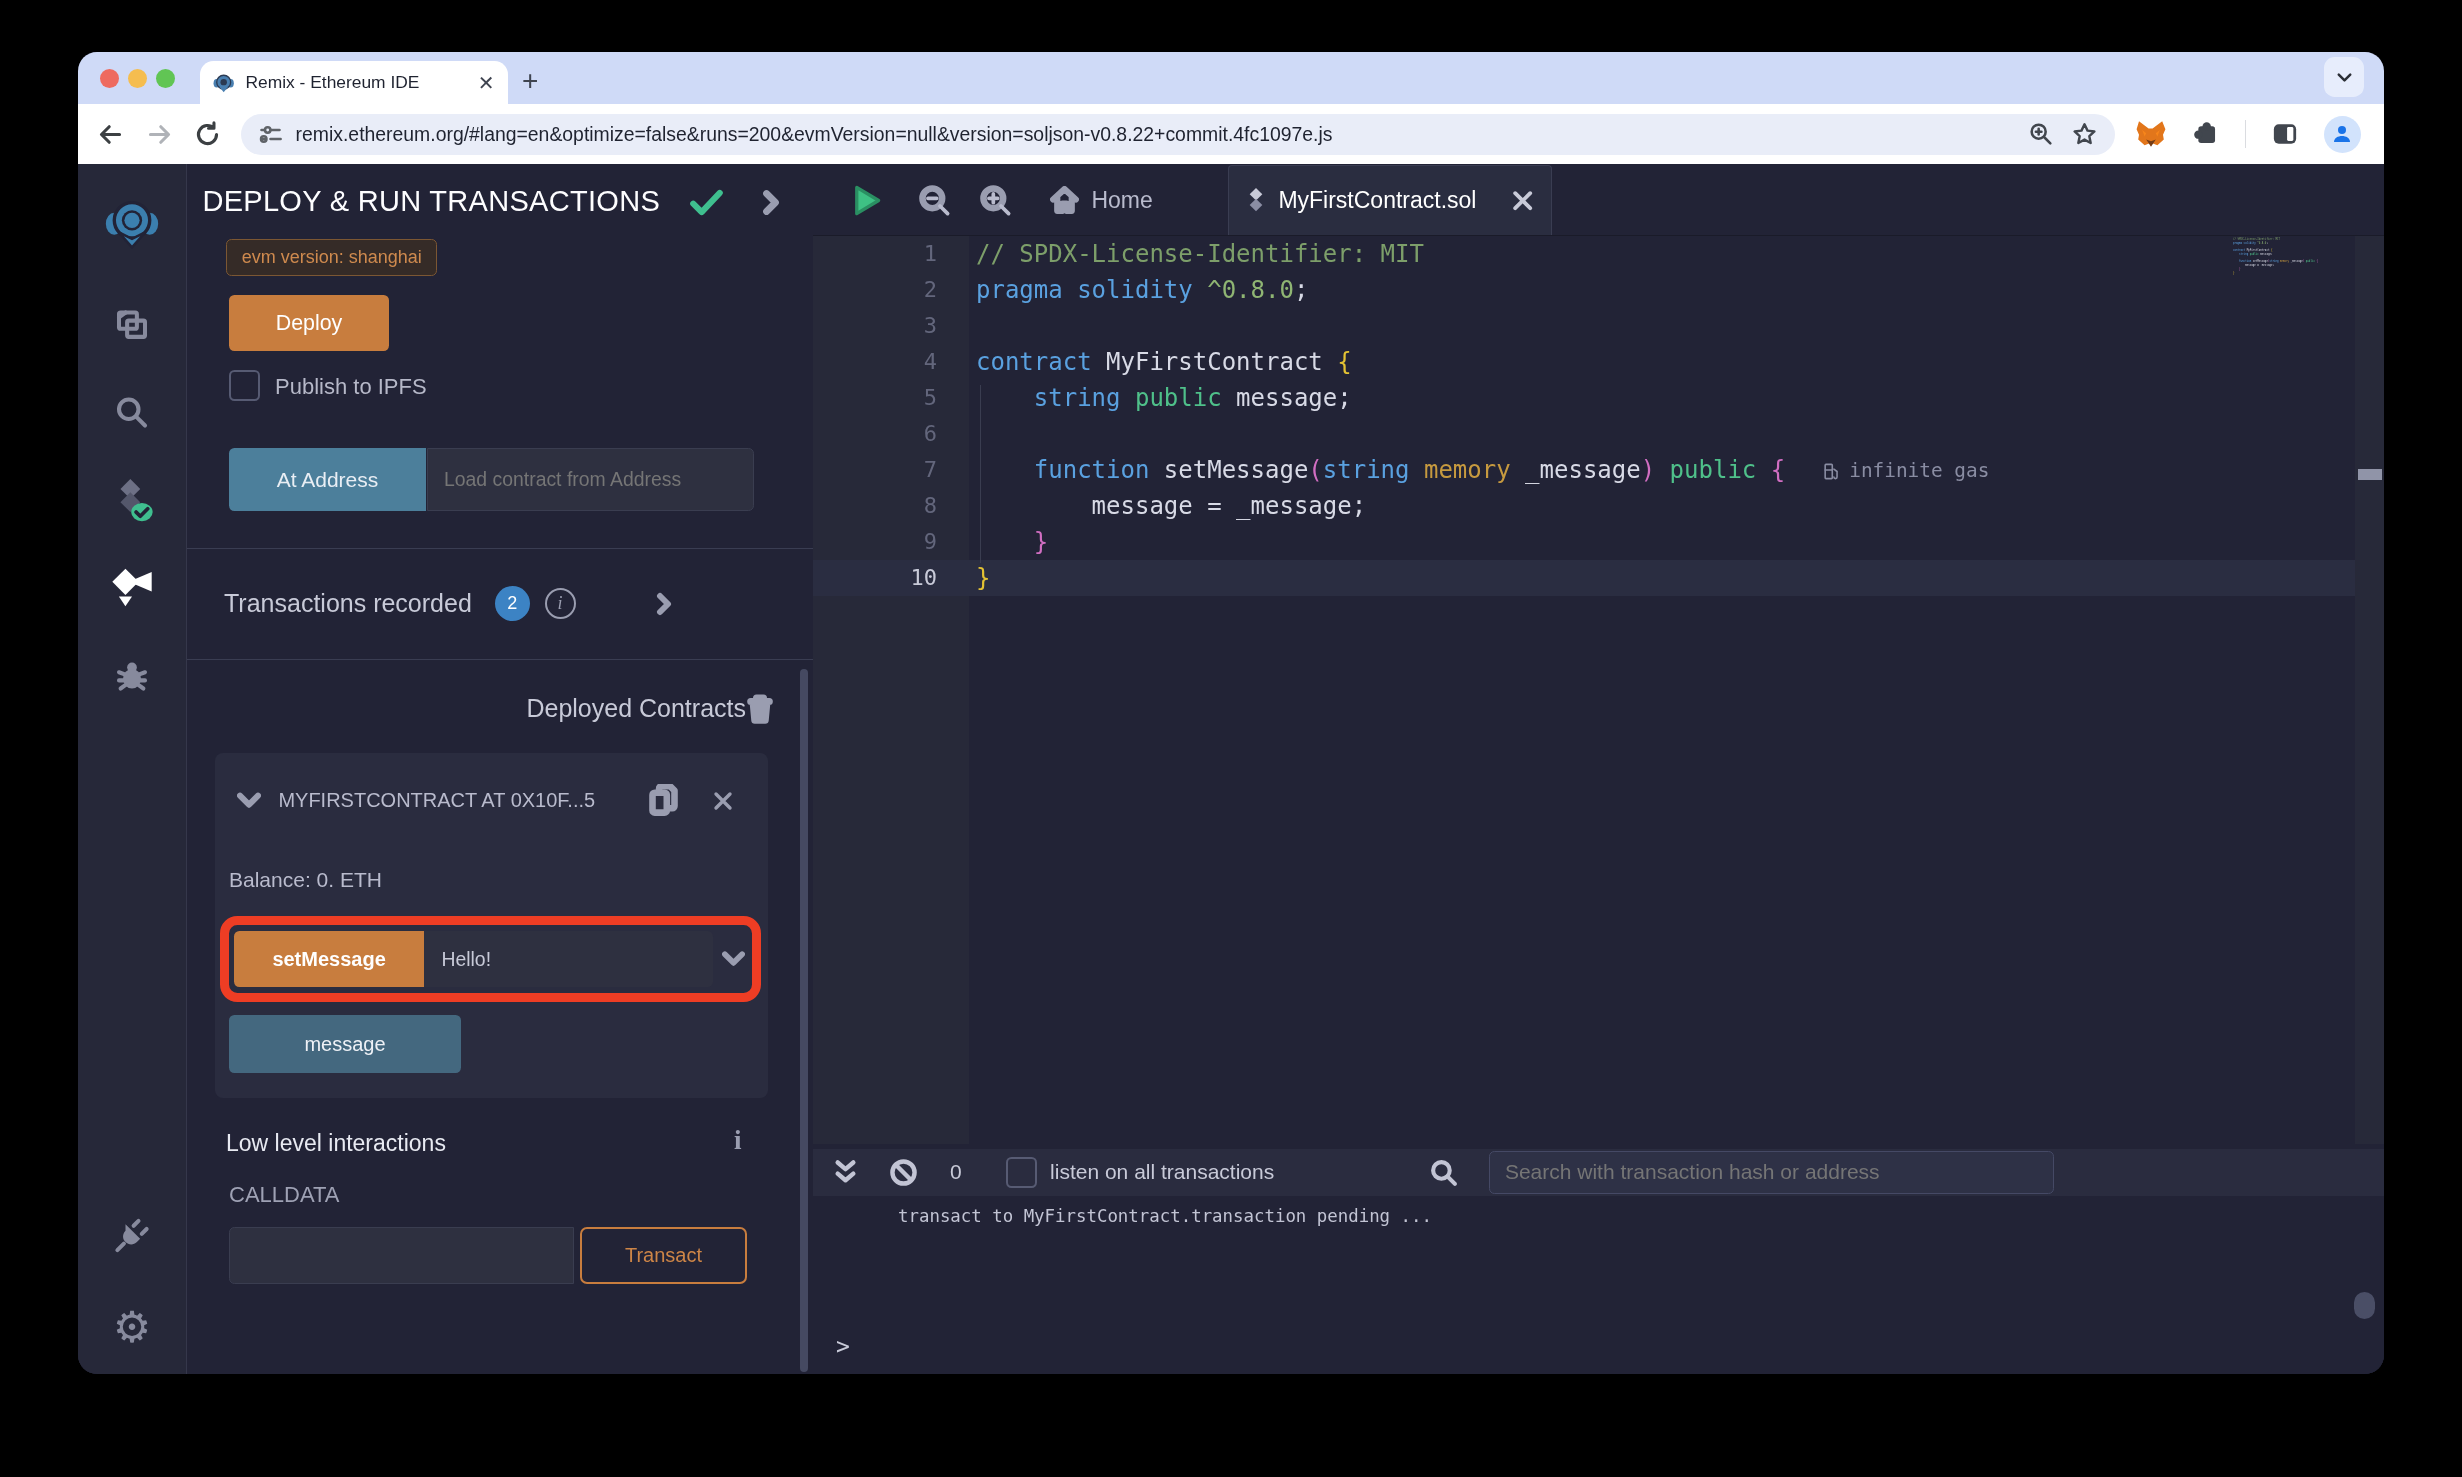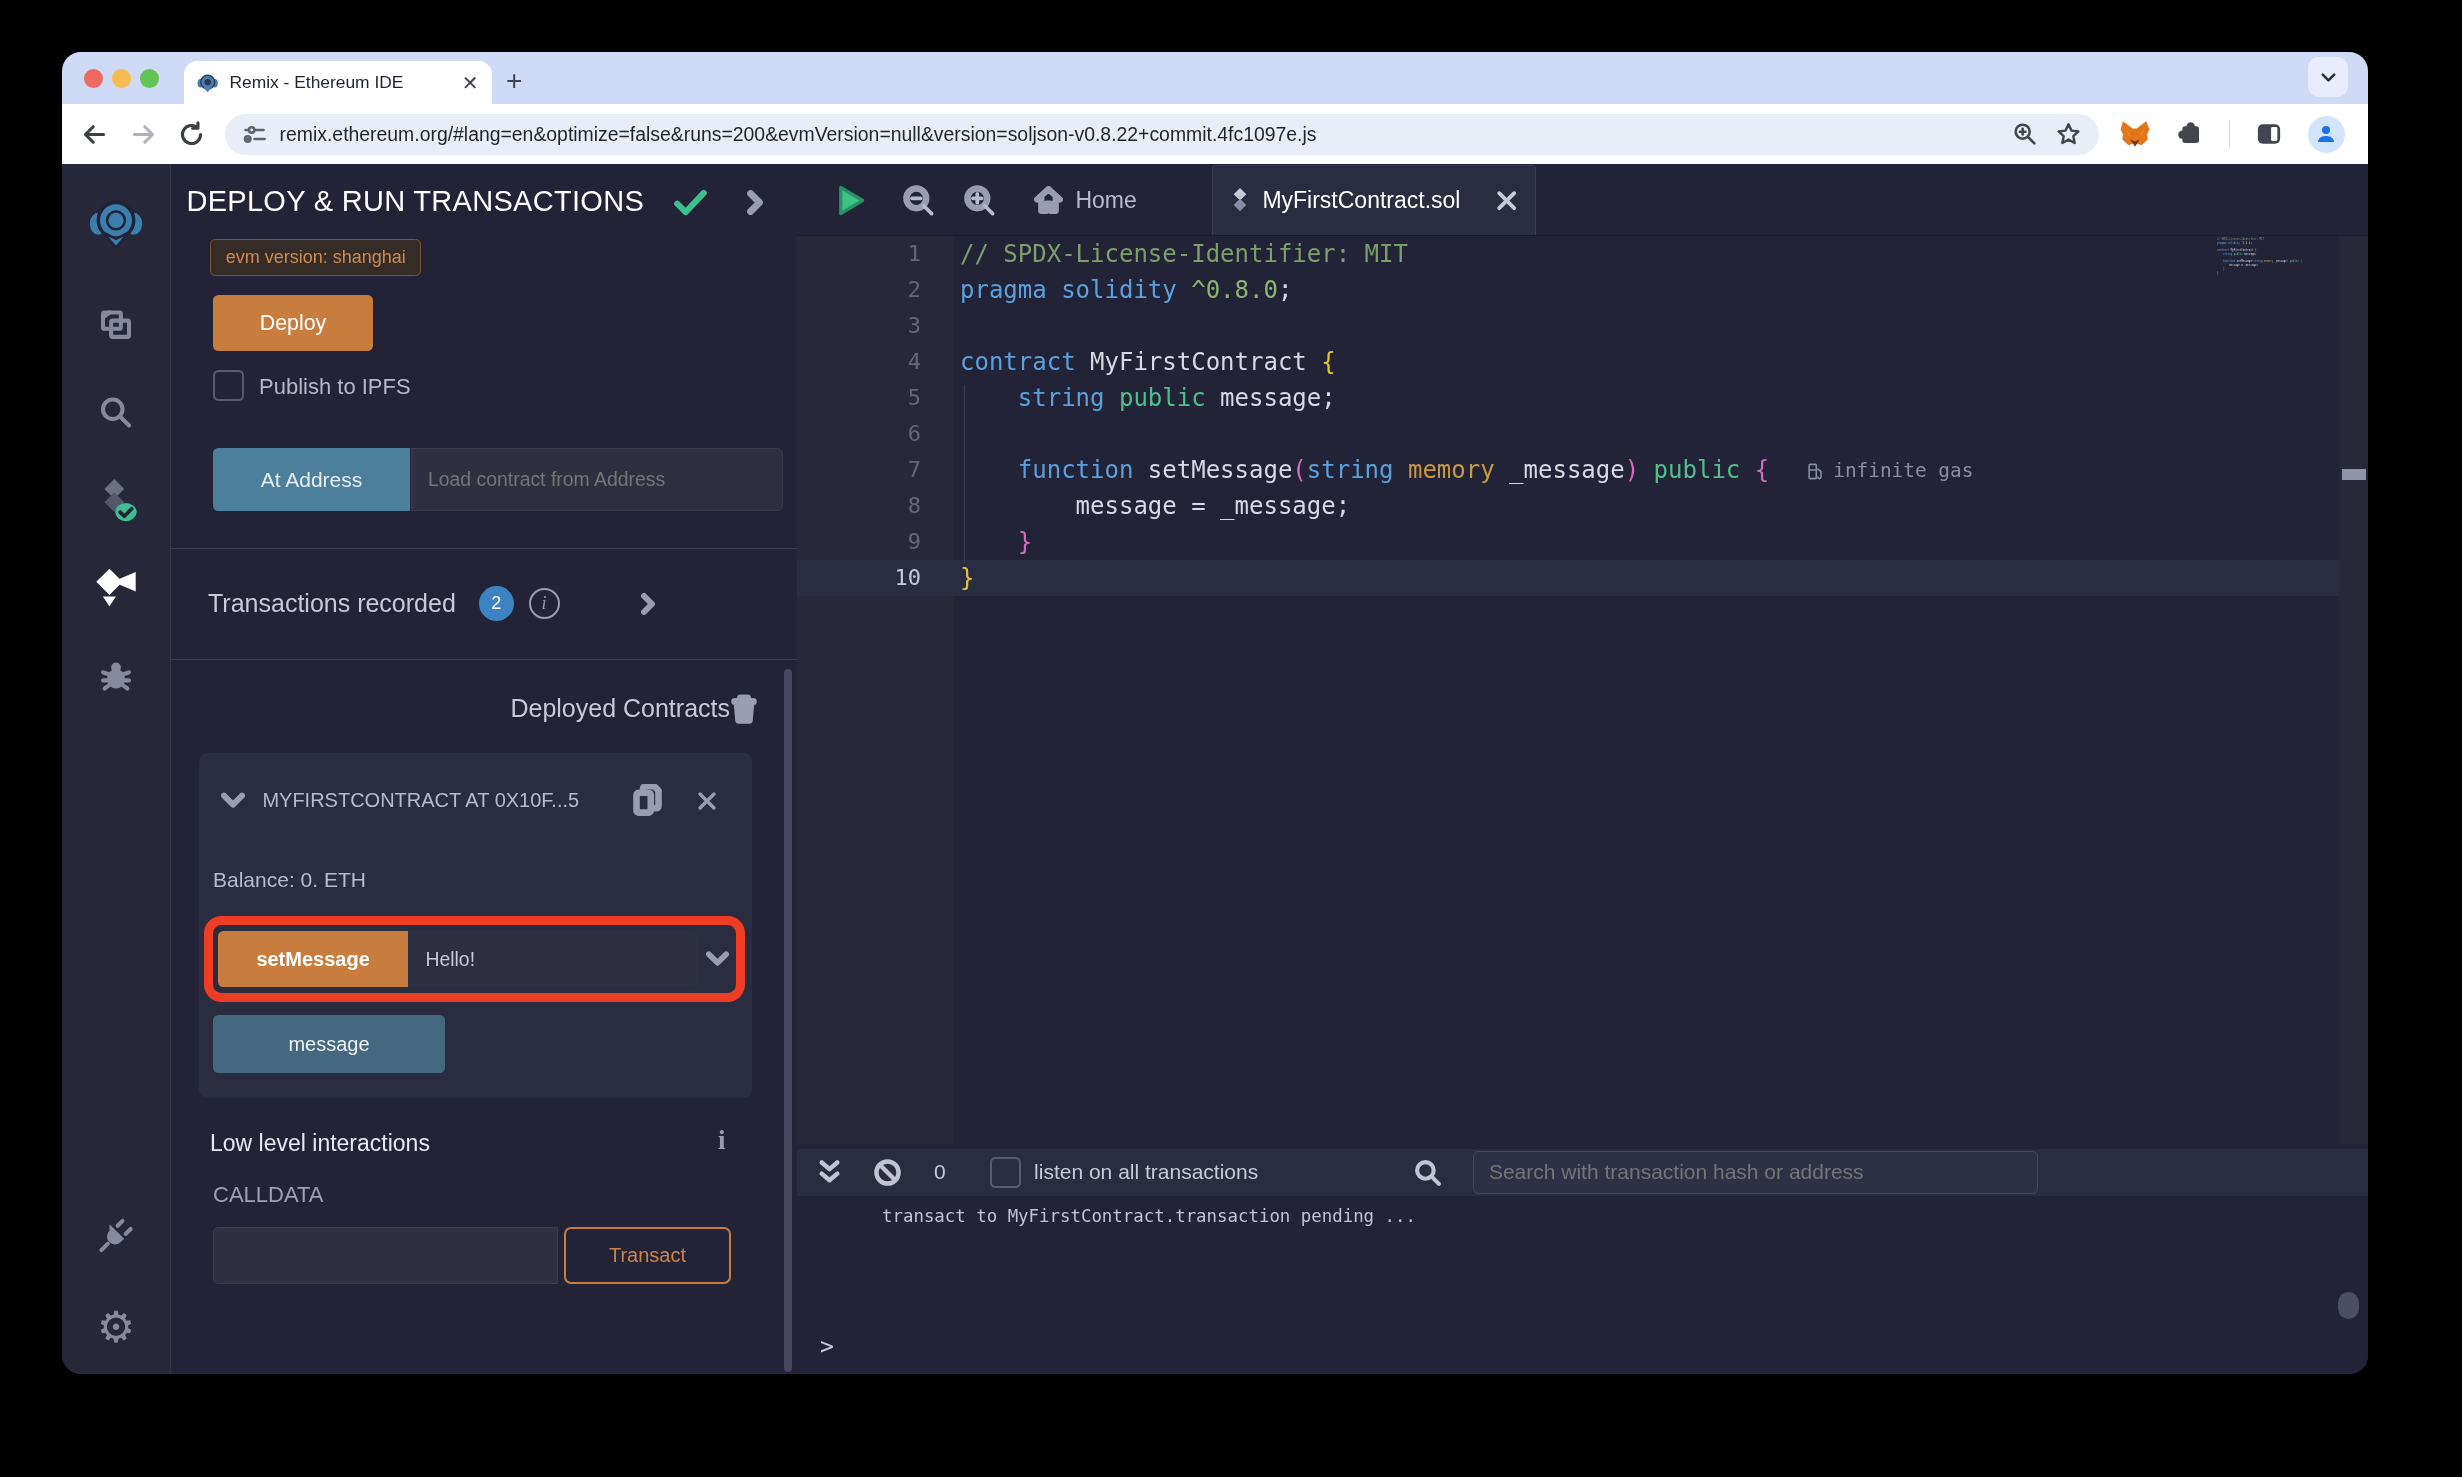--- a/index.html
+++ b/index.html
@@ -1,18 +1,18 @@
 <!DOCTYPE html>
 <html style="font-size:10.7px"><head>
 <meta charset="utf-8">
 <style>
   html,body{margin:0;padding:0;background:#000;}
   .stage{position:relative;width:2462px;height:1477px;background:#000;overflow:hidden;
          font-family:"Liberation Sans",sans-serif;-webkit-font-smoothing:antialiased;}
-  .window{position:absolute;left:62px;top:52px;width:2306px;height:1322px;border-radius:19px;
+  .window{position:absolute;left:78px;top:52px;width:2306px;height:1322px;border-radius:19px;
           overflow:hidden;background:#222336;}
 
   
   .tabstrip{position:absolute;left:0;top:0;width:100%;height:52px;background:#cfdaf7;}
   .tl{position:absolute;top:16.7px;width:19px;height:19px;border-radius:50%;}
   .tl.r{left:22px;background:#ee6a5f}.tl.y{left:50px;background:#f5bd4f}.tl.g{left:78px;background:#61c554}
   .tab{position:absolute;left:122px;top:9.4px;width:308px;height:43px;background:#fff;
        border-radius:13.4px 13.4px 0 0;display:flex;align-items:center;padding:0 13.4px;box-sizing:border-box;}
   .favicon{width:21.4px;height:21.4px;flex:0 0 21.4px;}
   .tabtitle{font-size:17.4px;color:#1f2330;margin-left:10.7px;flex:1;white-space:nowrap;overflow:hidden;}
@@ -41,21 +41,21 @@
   .pcheck{position:absolute;left:502px;top:24px;}
   .pchev{position:absolute;left:572px;top:25.4px;}
   .evmbadge{position:absolute;left:39px;top:75px;height:37px;padding:0 14.7px;border:1.3px solid #7c5733;border-radius:5.4px;
             background:#352b27;color:#cf8a4e;font-size:18px;display:flex;align-items:center;box-sizing:border-box;}
   .deploybtn{position:absolute;left:42px;top:131px;width:160px;height:56px;background:#c87d3e;border:none;border-radius:5.4px;
              color:#fff;font-size:21.4px;font-family:inherit;}
   .ipfsbox{position:absolute;left:42px;top:206px;width:31px;height:31px;border:2px solid #575b73;border-radius:5.4px;box-sizing:border-box;background:transparent;}
   .ipfslabel{position:absolute;left:88px;top:210px;font-size:22px;color:#b6b8c8;}
   .ataddr{position:absolute;left:42px;top:284px;width:197px;height:63px;background:#4c7f9b;border:none;border-radius:5.4px 0 0 5.4px;
           color:#e9eef4;font-size:21px;font-family:inherit;}
-  .ataddrin{position:absolute;left:240px;top:284px;width:372px;height:63px;background:#2e3040;border:0.7px solid #3a3d50;border-radius:0 5.4px 5.4px 0;
+  .ataddrin{position:absolute;left:240px;top:284px;width:327px;height:63px;background:#2e3040;border:0.7px solid #3a3d50;border-radius:0 5.4px 5.4px 0;
             box-sizing:border-box;color:#8f92a8;font-size:19.4px;font-family:inherit;padding:0 16px;}
   .pdivider{position:absolute;left:0;width:626px;height:1.3px;background:#3a3d52;}
   .sechead{font-size:25px;color:#c8cad8;}
   .txrow{position:absolute;left:37px;top:422px;display:flex;align-items:center;}
   .txbadge{width:35px;height:35px;border-radius:50%;background:#3c83c4;color:#fff;font-size:18px;display:flex;align-items:center;justify-content:center;margin-left:23px;}
   .infoc{width:31px;height:31px;border-radius:50%;border:2px solid #9a9db0;color:#9a9db0;font-size:18px;display:flex;align-items:center;justify-content:center;margin-left:14.7px;box-sizing:border-box;font-family:"Liberation Serif",serif;font-style:italic;}
   .txchev{margin-left:78px;}
   .dcrow{position:absolute;left:37px;top:529px;width:550px;display:flex;align-items:center;justify-content:flex-end;}
   .card{position:absolute;left:28px;top:589px;width:553px;height:345px;background:#2a2c3f;border-radius:8px;}
   .cardhead{position:absolute;left:22px;top:31px;display:flex;align-items:center;width:515px;}

